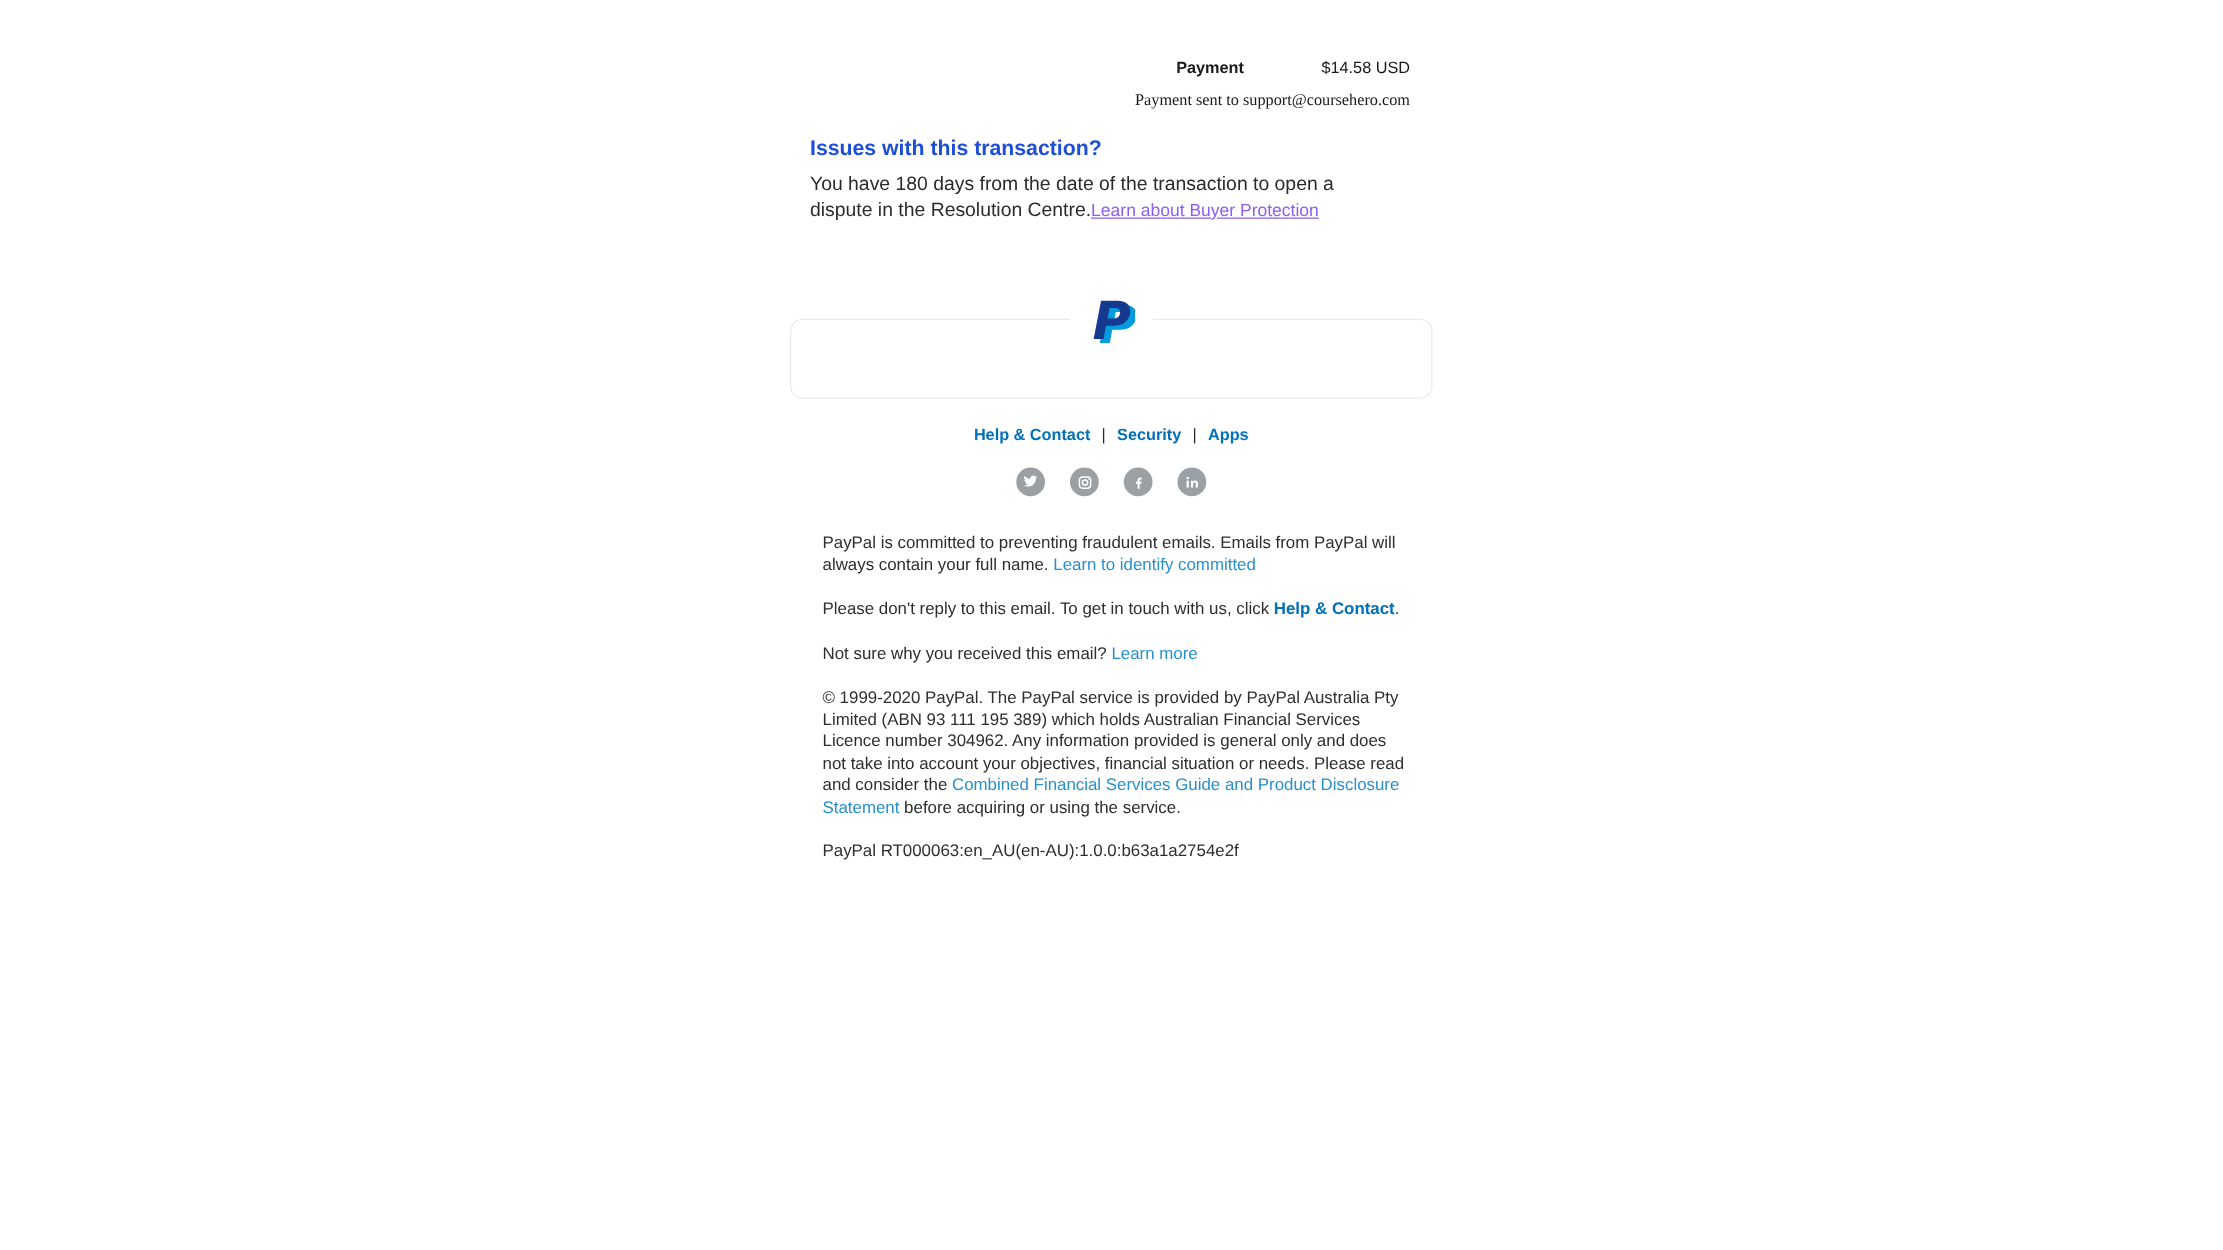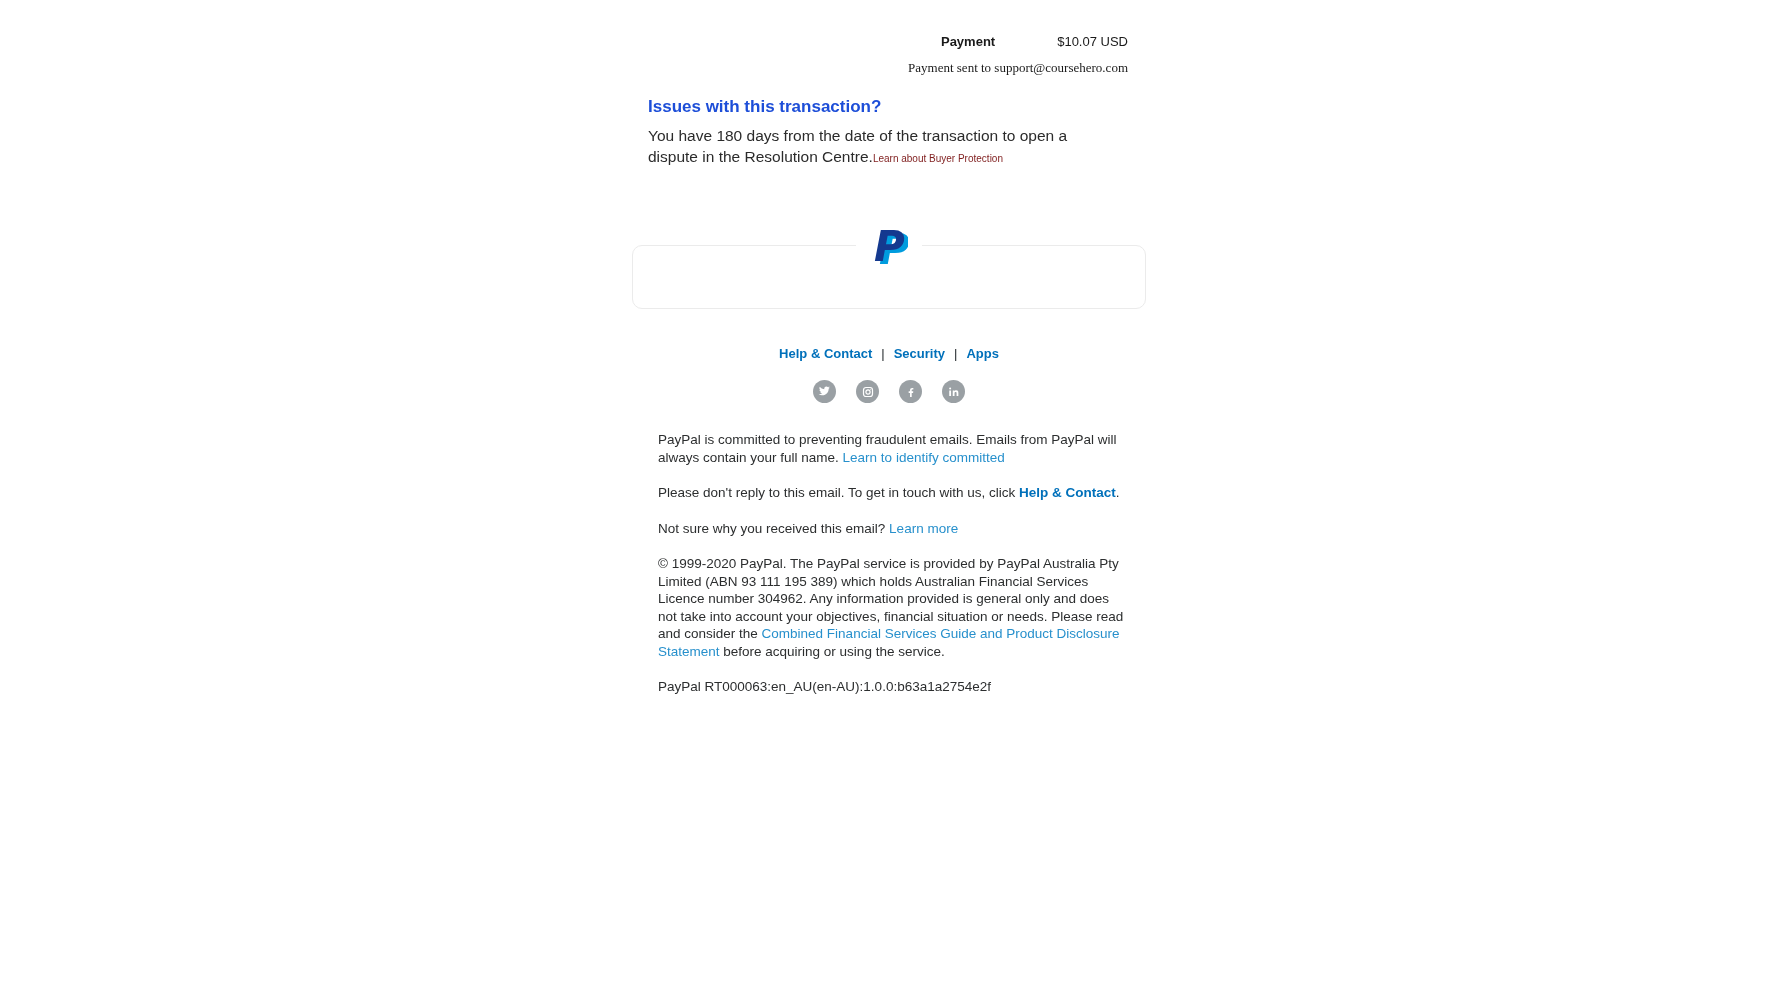--- a/index.html
+++ b/index.html
@@ -1,42 +1,42 @@
 <!DOCTYPE html>
 <html><head>
 <meta charset="utf-8">
 <style>
   * { margin:0; padding:0; box-sizing:border-box; }
   html,body { background:#ffffff; width:1778px; height:1000px; overflow:hidden;
     font-family:"Liberation Sans", sans-serif; color:#2c2e2f; }
   .page { position:relative; width:1778px; height:1000px; background:#fff; }
-  .email { position:absolute; left:632px; top:4px; width:514px; }
+  .email { position:absolute; left:632px; top:16px; width:514px; }
 
   
   .summary { margin-top:30px; padding-right:18px; }
   .summary-row { display:flex; justify-content:flex-end; align-items:baseline;
     font-size:13px; color:#1a1a1a; line-height:16px; }
   .summary-row .label { font-weight:bold; }
   .summary-row .amount { margin-left:62px; }
   .sent-to { margin-top:10px; text-align:right; font-size:13px; color:#1a1a1a; line-height:16px;font-family:Liberation Serif, serif; }
 
   
   .issues { margin-top:20px; padding:0 16px; }
   .issues h2 { font-size:17px; font-weight:bold; color:#1d4ed8; line-height:21px; }
   .issues p { margin-top:8px; font-size:15.5px; line-height:21px; color:#2b2b2b; width:455px; }
-  .link-buyer { font-size:10px; color:#7f1d1d; cursor:pointer; }
+  .link-buyer { font-size:14px; color:#8b5cf6; text-decoration:underline; cursor:pointer; }
 
   
   .logo-card { margin-top:76px; height:64px; border:1px solid #ebebeb; border-radius:10px;
     position:relative; background:#fff; }
   .logo-wrap { position:absolute; top:-23px; left:50%; transform:translateX(-50%);
     background:#fff; padding:0 14px; height:46px; display:flex; align-items:center; }
 
   
-  .footer-links { margin-top:37px; text-align:center; font-size:13px; font-weight:bold;
+  .footer-links { margin-top:21px; text-align:center; font-size:13px; font-weight:bold;
     color:#0070ba; line-height:16px; }
   .footer-links a { color:#0070ba; text-decoration:none; cursor:pointer; }
   .footer-links .sep { color:#23282b; font-weight:normal; margin:0 9px; }
 
   
   .social { margin-top:18px; display:flex; justify-content:center; gap:20px; }
   .social-circle { width:23px; height:23px; border-radius:50%; background:#9aa0a4;
     display:flex; align-items:center; justify-content:center; cursor:pointer; }
 
   
@@ -49,21 +49,21 @@
 </style>
 </head>
 <body>
 
 <div class="page">
   <div class="email">
 
     <section class="summary">
       <div class="summary-row">
         <span class="label">Payment</span>
-        <span class="amount">$10.07 USD</span>
+        <span class="amount">$14.58 USD</span>
       </div>
       <div class="sent-to">Payment sent to support@coursehero.com</div>
     </section>
 
     <section class="issues">
       <h2>Issues with this transaction?</h2>
       <p><span>You have 180 days from the date of the transaction to open a dispute in the Resolution Centre.</span><a class="link-buyer">Learn about Buyer Protection</a></p>
     </section>
 
     <section class="logo-card">

